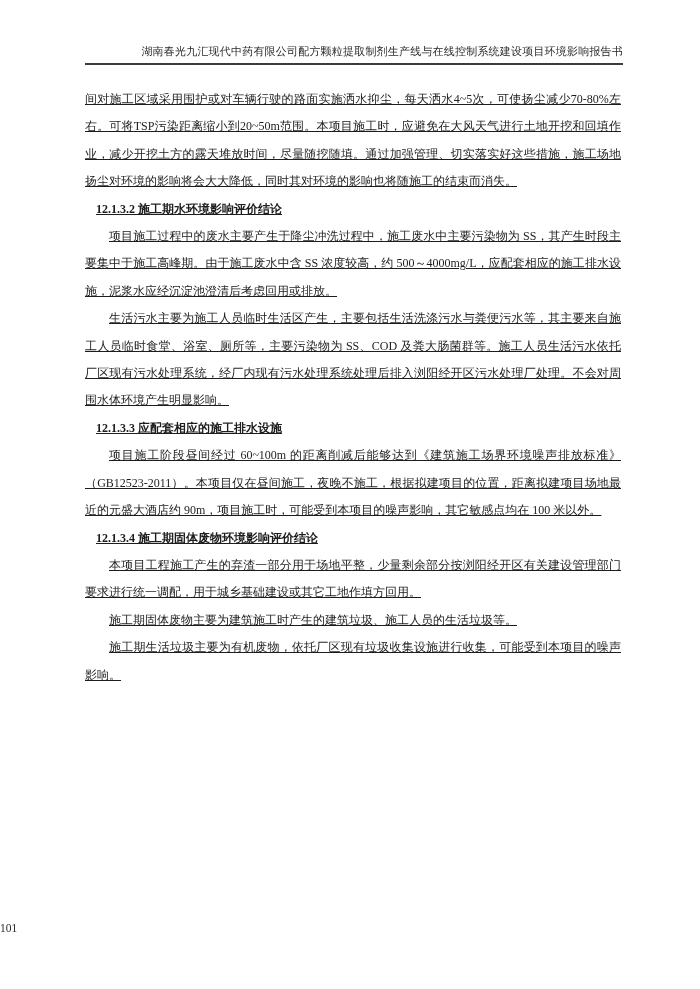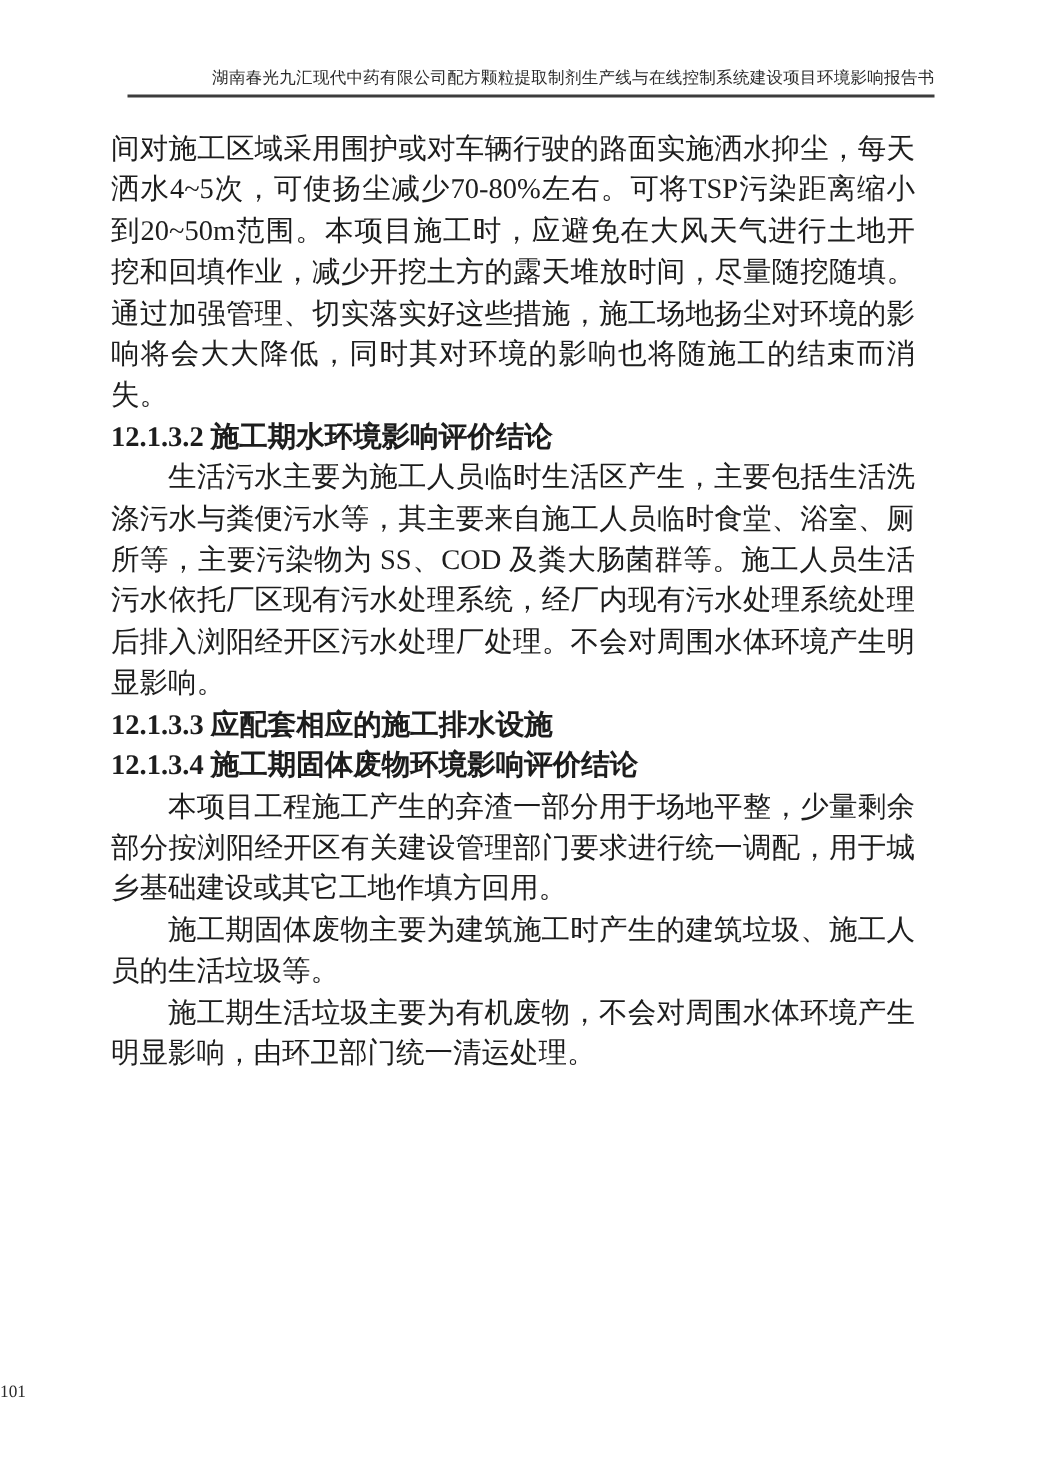--- a/index.html
+++ b/index.html
@@ -26,40 +26,42 @@
     font-size: 11px;
     letter-spacing: 0.2px;
     color: #2a2a2a;
     border-bottom: 2px solid #3c3c3c;
     padding-bottom: 4px;
     white-space: nowrap;
   }
   .content {
     position: absolute;
     top: 86px;
-    left: 74px;
+    left: 85px;
     width: 536px;
-    font-size: 19px;
+    font-size: 12px;
     line-height: 27.4px;
     text-align: justify;
     text-justify: inter-ideograph;
+    text-decoration: underline;
   }
   .content p {
     margin: 0;
     padding: 0;
   }
   p.para {
     text-indent: 2em;
   }
   p.para.no-indent {
     text-indent: 0;
   }
   p.heading {
     text-indent: 0;
     font-weight: 600;
+    margin-left: 11px;
   }
   .page-number {
     position: absolute;
     top: 922px;
     left: 0;
     width: 100%;
     text-align: left;
     font-size: 11.5px;
     color: #2a2a2a;
   }
@@ -67,23 +69,25 @@
 </head>
 <body>
 
 <div class="page">
 
   <div class="running-header">湖南春光九汇现代中药有限公司配方颗粒提取制剂生产线与在线控制系统建设项目环境影响报告书</div>
 
   <div class="content">
     <p class="para no-indent">间对施工区域采用围护或对车辆行驶的路面实施洒水抑尘，每天洒水4~5次，可使扬尘减少70-80%左右。可将TSP污染距离缩小到20~50m范围。本项目施工时，应避免在大风天气进行土地开挖和回填作业，减少开挖土方的露天堆放时间，尽量随挖随填。通过加强管理、切实落实好这些措施，施工场地扬尘对环境的影响将会大大降低，同时其对环境的影响也将随施工的结束而消失。</p>
     <p class="heading">12.1.3.2 施工期水环境影响评价结论</p>
+    <p class="para">项目施工过程中的废水主要产生于降尘冲洗过程中，施工废水中主要污染物为 SS，其产生时段主要集中于施工高峰期。由于施工废水中含 SS 浓度较高，约 500～4000mg/L，应配套相应的施工排水设施，泥浆水应经沉淀池澄清后考虑回用或排放。</p>
     <p class="para">生活污水主要为施工人员临时生活区产生，主要包括生活洗涤污水与粪便污水等，其主要来自施工人员临时食堂、浴室、厕所等，主要污染物为 SS、COD 及粪大肠菌群等。施工人员生活污水依托厂区现有污水处理系统，经厂内现有污水处理系统处理后排入浏阳经开区污水处理厂处理。不会对周围水体环境产生明显影响。</p>
     <p class="heading">12.1.3.3 应配套相应的施工排水设施</p>
+    <p class="para">项目施工阶段昼间经过 60~100m 的距离削减后能够达到《建筑施工场界环境噪声排放标准》（GB12523-2011）。本项目仅在昼间施工，夜晚不施工，根据拟建项目的位置，距离拟建项目场地最近的元盛大酒店约 90m，项目施工时，可能受到本项目的噪声影响，其它敏感点均在 100 米以外。</p>
     <p class="heading">12.1.3.4 施工期固体废物环境影响评价结论</p>
     <p class="para">本项目工程施工产生的弃渣一部分用于场地平整，少量剩余部分按浏阳经开区有关建设管理部门要求进行统一调配，用于城乡基础建设或其它工地作填方回用。</p>
     <p class="para">施工期固体废物主要为建筑施工时产生的建筑垃圾、施工人员的生活垃圾等。</p>
-    <p class="para">施工期生活垃圾主要为有机废物，不会对周围水体环境产生明显影响，由环卫部门统一清运处理。</p>
+    <p class="para">施工期生活垃圾主要为有机废物，依托厂区现有垃圾收集设施进行收集，可能受到本项目的噪声影响。</p>
   </div>
 
   <div class="page-number">101</div>
 
 </div>
 
 </body></html>

